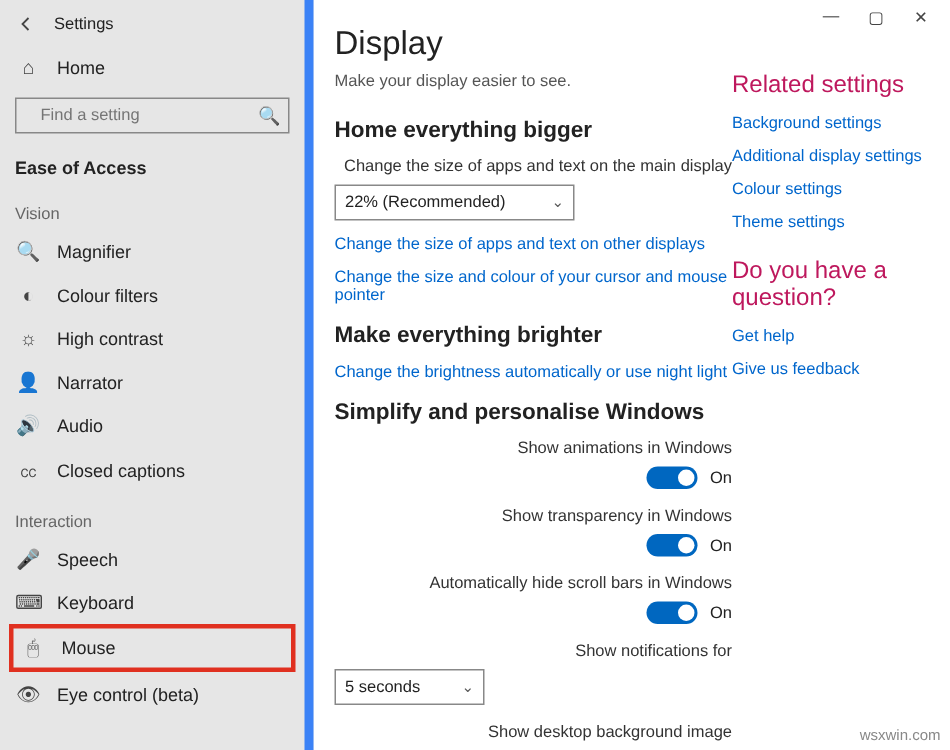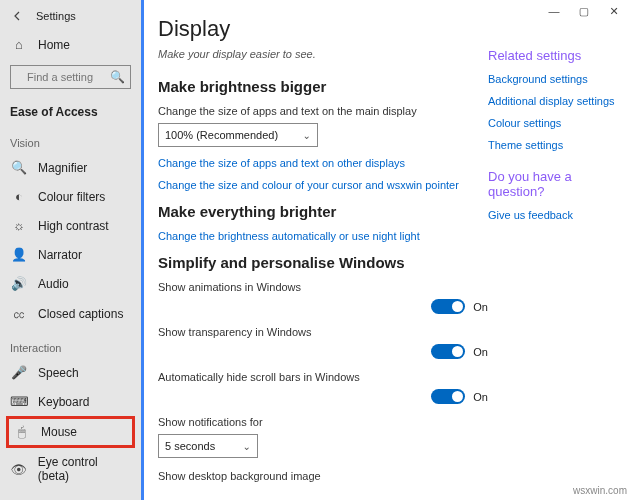--- a/index.html
+++ b/index.html
@@ -1,46 +1,46 @@
 <!DOCTYPE html>
 <html><head>
 <meta charset="utf-8">
 <style>
   * { box-sizing: border-box; margin: 0; padding: 0; font-family: "Segoe UI", Arial, sans-serif; }
   body { width: 633px; height: 500px; background: #fff; overflow: hidden; font-size: 12px; color: #222; position: relative; }
   .window { display: flex; height: 100%; width: 100%; }
-  .sidebar { width: 144px; background: #e6e6e6; border-right: 3px solid #3b82f6; display: flex; flex-direction: column; padding: 6px 0 0 0; }
+  .sidebar { width: 209px; background: #e6e6e6; border-right: 6px solid #3b82f6; display: flex; flex-direction: column; padding: 6px 0 0 0; }
   .top-row { display: flex; align-items: center; padding: 2px 10px 6px 10px; font-size: 11px; }
   .top-row .back { width: 16px; height: 16px; display: flex; align-items: center; justify-content: center; margin-right: 10px; color: #444; }
   .home-row { display: flex; align-items: center; padding: 6px 10px; font-size: 12px; }
   .home-row .icon { width: 18px; text-align: center; margin-right: 10px; color: #444; }
   .search-wrap { padding: 6px 10px; }
   .search { width: 100%; height: 24px; border: 1px solid #888; background: #e6e6e6; padding: 0 22px 0 16px; font-size: 11px; color: #666; }
   .search-wrap { position: relative; }
   .search-icon { position: absolute; right: 16px; top: 50%; transform: translateY(-50%); color: #555; font-size: 12px; }
   .section-title { font-size: 12px; font-weight: 600; padding: 10px 10px 6px 10px; }
   .group-title { font-size: 11px; color: #666; padding: 12px 10px 4px 10px; }
   .nav-item { display: flex; align-items: center; padding: 7px 10px; font-size: 12px; cursor: default; }
   .nav-item .icon { width: 18px; text-align: center; margin-right: 10px; color: #444; font-size: 13px; }
   .nav-mouse { border: 3px solid #e03020; margin: 0 6px; padding: 5px 4px; }
   .content { flex: 1; display: flex; overflow: hidden; }
   .main { flex: 1; padding: 16px 0 0 14px; overflow-y: auto; }
   .main h1 { font-size: 22px; font-weight: 400; margin-bottom: 6px; }
-  .main .subtitle { font-size: 11px; color: #555; margin-bottom: 18px; font-style: italic; }
+  .main .subtitle { font-size: 11px; color: #555; margin-bottom: 18px; }
   .main h2 { font-size: 15px; font-weight: 600; margin: 12px 0 10px 0; }
-  .main .field-label { font-size: 11px; color: #333; margin-bottom: 6px; margin-top: 6px; }
+  .main .field-label { font-size: 11px; color: #333; margin-bottom: 6px; margin-top: 6px; text-align: right; }
   .select { display: inline-flex; align-items: center; justify-content: space-between; border: 1px solid #888; height: 24px; padding: 0 6px; font-size: 11px; background: #fff; min-width: 160px; }
   .select .chev { color: #555; font-size: 10px; margin-left: 8px; }
   .link { color: #0066cc; font-size: 11px; margin: 10px 0; display: block; cursor: default; }
   .toggle-row { display: flex; align-items: center; margin: 4px 0 12px 0; justify-content: flex-end; }
   .toggle { width: 34px; height: 15px; border-radius: 8px; background: #0067c0; position: relative; margin-right: 8px; }
   .toggle::after { content: ""; position: absolute; width: 11px; height: 11px; background: #fff; border-radius: 50%; top: 2px; right: 2px; }
   .toggle-label { font-size: 11px; }
   .right-panel { width: 145px; padding: 30px 8px 0 0; font-size: 11px; }
-  .right-panel .rp-title { font-size: 13px; color: #8b5cf6; margin-bottom: 10px; margin-top: 18px; }
+  .right-panel .rp-title { font-size: 16px; color: #be185d; margin-bottom: 10px; margin-top: 18px; }
   .right-panel .rp-link { color: #0066cc; display: block; margin-bottom: 10px; cursor: default; }
   .winctrl { position: absolute; top: 2px; right: 4px; display: flex; }
   .winctrl div { width: 30px; height: 18px; display: flex; align-items: center; justify-content: center; color: #444; font-size: 11px; }
   .watermark { position: absolute; right: 6px; bottom: 4px; font-size: 10px; color: #888; }
   svg { display: block; }
 </style>
 </head>
 <body>
 
 <div class="winctrl">
@@ -113,28 +113,28 @@
       <span class="icon">👁</span>
       <span>Eye control (beta)</span>
     </div>
   </div>
 
   <div class="content">
     <div class="main">
       <h1>Display</h1>
       <div class="subtitle">Make your display easier to see.</div>
 
-      <h2>Make brightness bigger</h2>
+      <h2>Home everything bigger</h2>
       <div class="field-label">Change the size of apps and text on the main display</div>
       <div class="select">
-        <span>100% (Recommended)</span>
+        <span>22% (Recommended)</span>
         <span class="chev">⌄</span>
       </div>
       <a class="link">Change the size of apps and text on other displays</a>
-      <a class="link">Change the size and colour of your cursor and wsxwin pointer</a>
+      <a class="link">Change the size and colour of your cursor and mouse pointer</a>
 
       <h2>Make everything brighter</h2>
       <a class="link">Change the brightness automatically or use night light</a>
 
       <h2>Simplify and personalise Windows</h2>
 
       <div class="field-label">Show animations in Windows</div>
       <div class="toggle-row">
         <div class="toggle"></div>
         <span class="toggle-label">On</span>
@@ -165,19 +165,20 @@
     </div>
 
     <div class="right-panel">
       <div class="rp-title">Related settings</div>
       <a class="rp-link">Background settings</a>
       <a class="rp-link">Additional display settings</a>
       <a class="rp-link">Colour settings</a>
       <a class="rp-link">Theme settings</a>
 
       <div class="rp-title">Do you have a question?</div>
+      <a class="rp-link">Get help</a>
 
       <a class="rp-link">Give us feedback</a>
     </div>
   </div>
 </div>
 
 <div class="watermark">wsxwin.com</div>
 
 </body></html>

